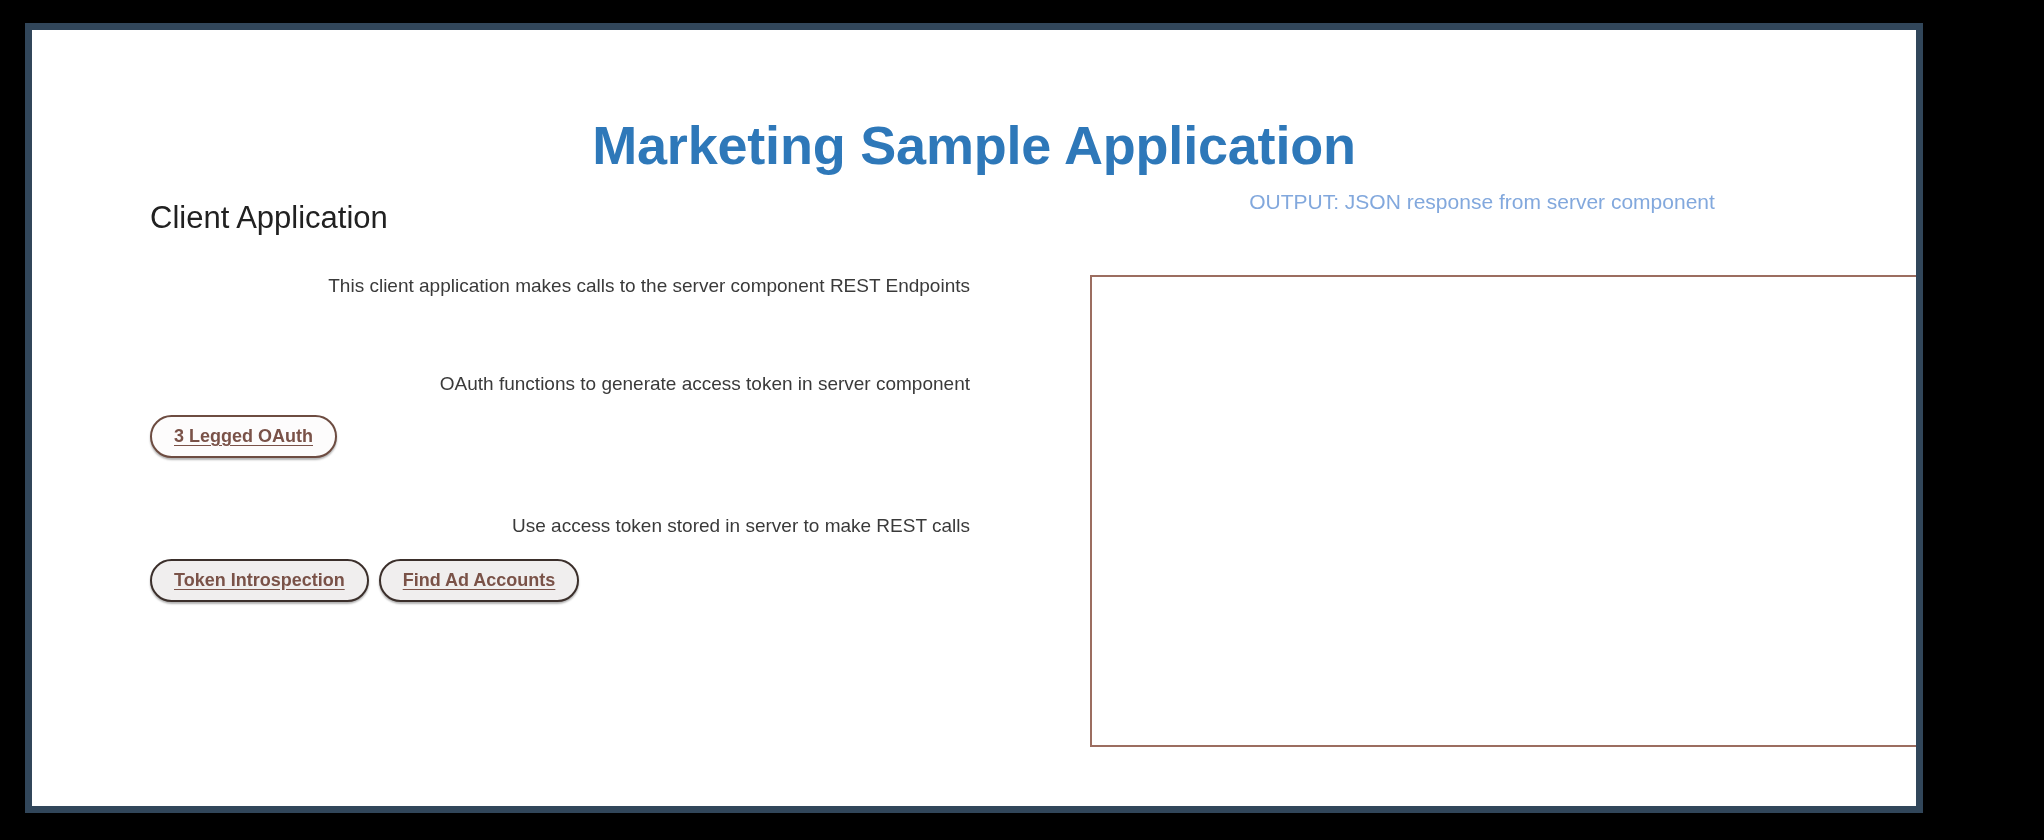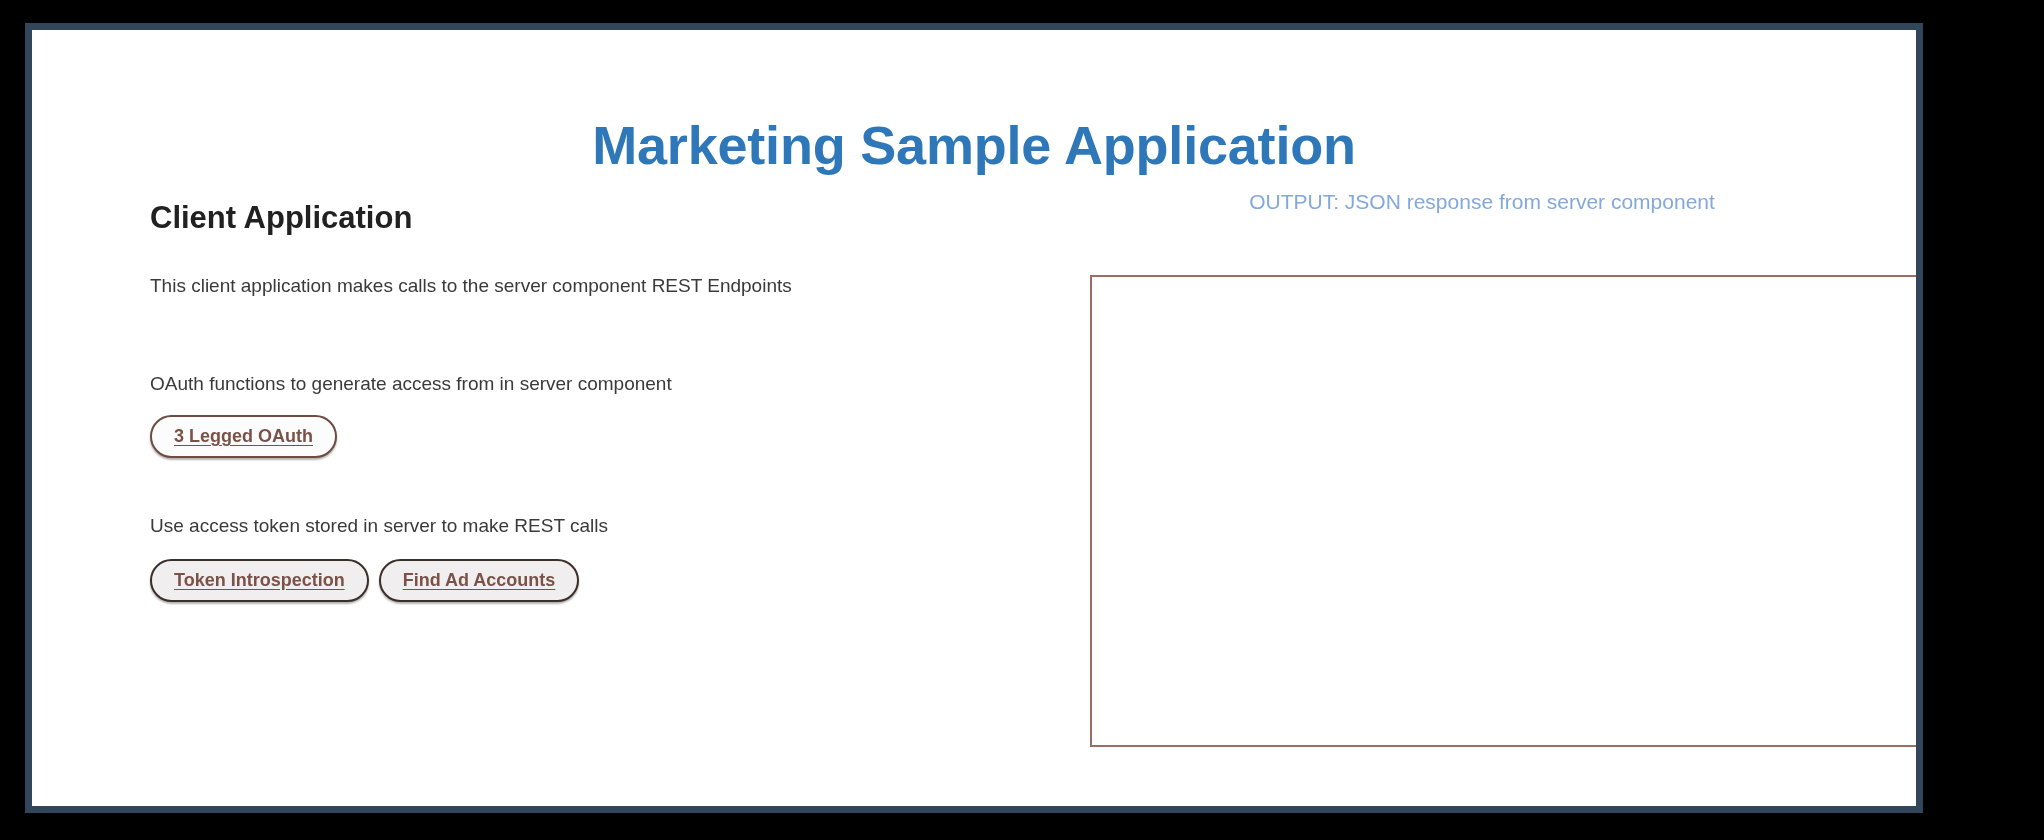--- a/index.html
+++ b/index.html
@@ -60,32 +60,33 @@
   
   #client-column {
     position: absolute;
     left: 118px;
     top: 170px;
     width: 820px;
   }
 
   #client-heading {
     font-size: 31px;
-    font-weight: bold;
+    font-weight: normal;
     color: #212121;
     margin: 0;
     padding: 0;
     line-height: 1.15;
   }
 
   .body-text {
     font-size: 19px;
     color: #3a3a3a;
     line-height: 1.3;
     white-space: nowrap;
+    text-align: right;
   }
 
   #client-description { margin-top: 38px; }
   #oauth-description  { margin-top: 74px; }
   #rest-description   { margin-top: 56px; }
 
   
   .btn-row {
     display: flex;
     gap: 10px;
@@ -161,21 +162,21 @@
     <div id="page-canvas">
 
       <h1 id="app-title">Marketing Sample Application</h1>
 
       <div id="client-column">
 
         <h2 id="client-heading">Client Application</h2>
 
         <div id="client-description" class="body-text">This client application makes calls to the server component REST Endpoints</div>
 
-        <div id="oauth-description" class="body-text">OAuth functions to generate access from in server component</div>
+        <div id="oauth-description" class="body-text">OAuth functions to generate access token in server component</div>
 
         <div id="oauth-button-row" class="btn-row">
           <button class="pill-button light-fill">
             <span class="pill-label">3 Legged OAuth</span>
           </button>
         </div>
 
         <div id="rest-description" class="body-text">Use access token stored in server to make REST calls</div>
 
         <div id="rest-button-row" class="btn-row">

